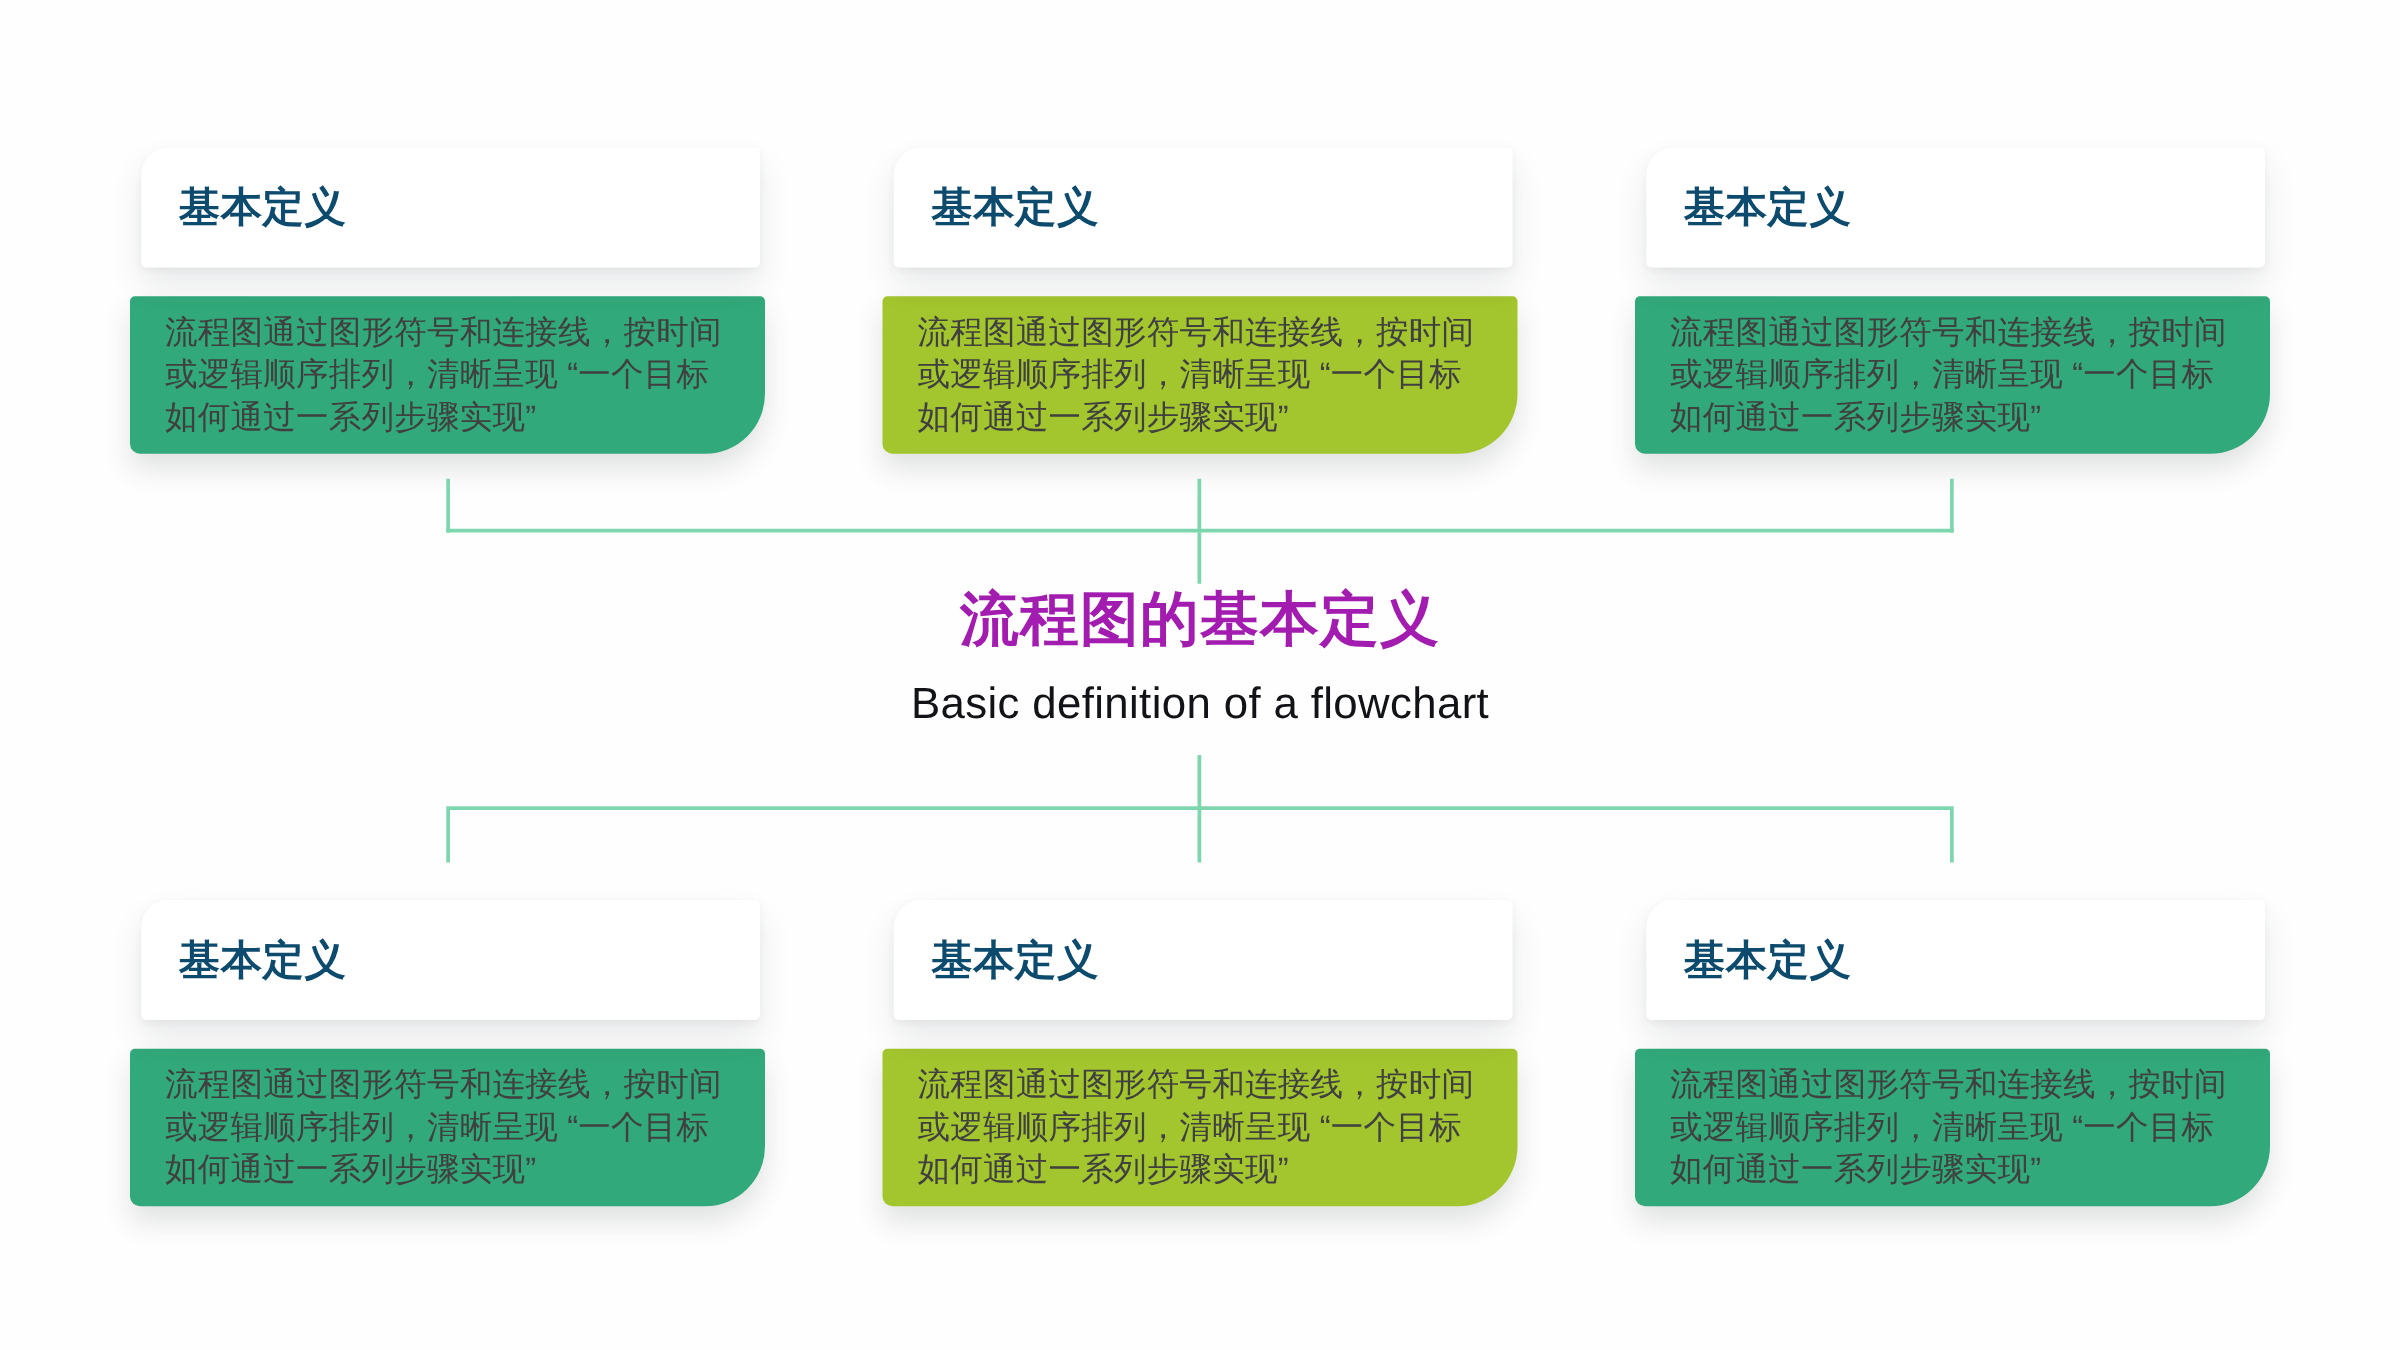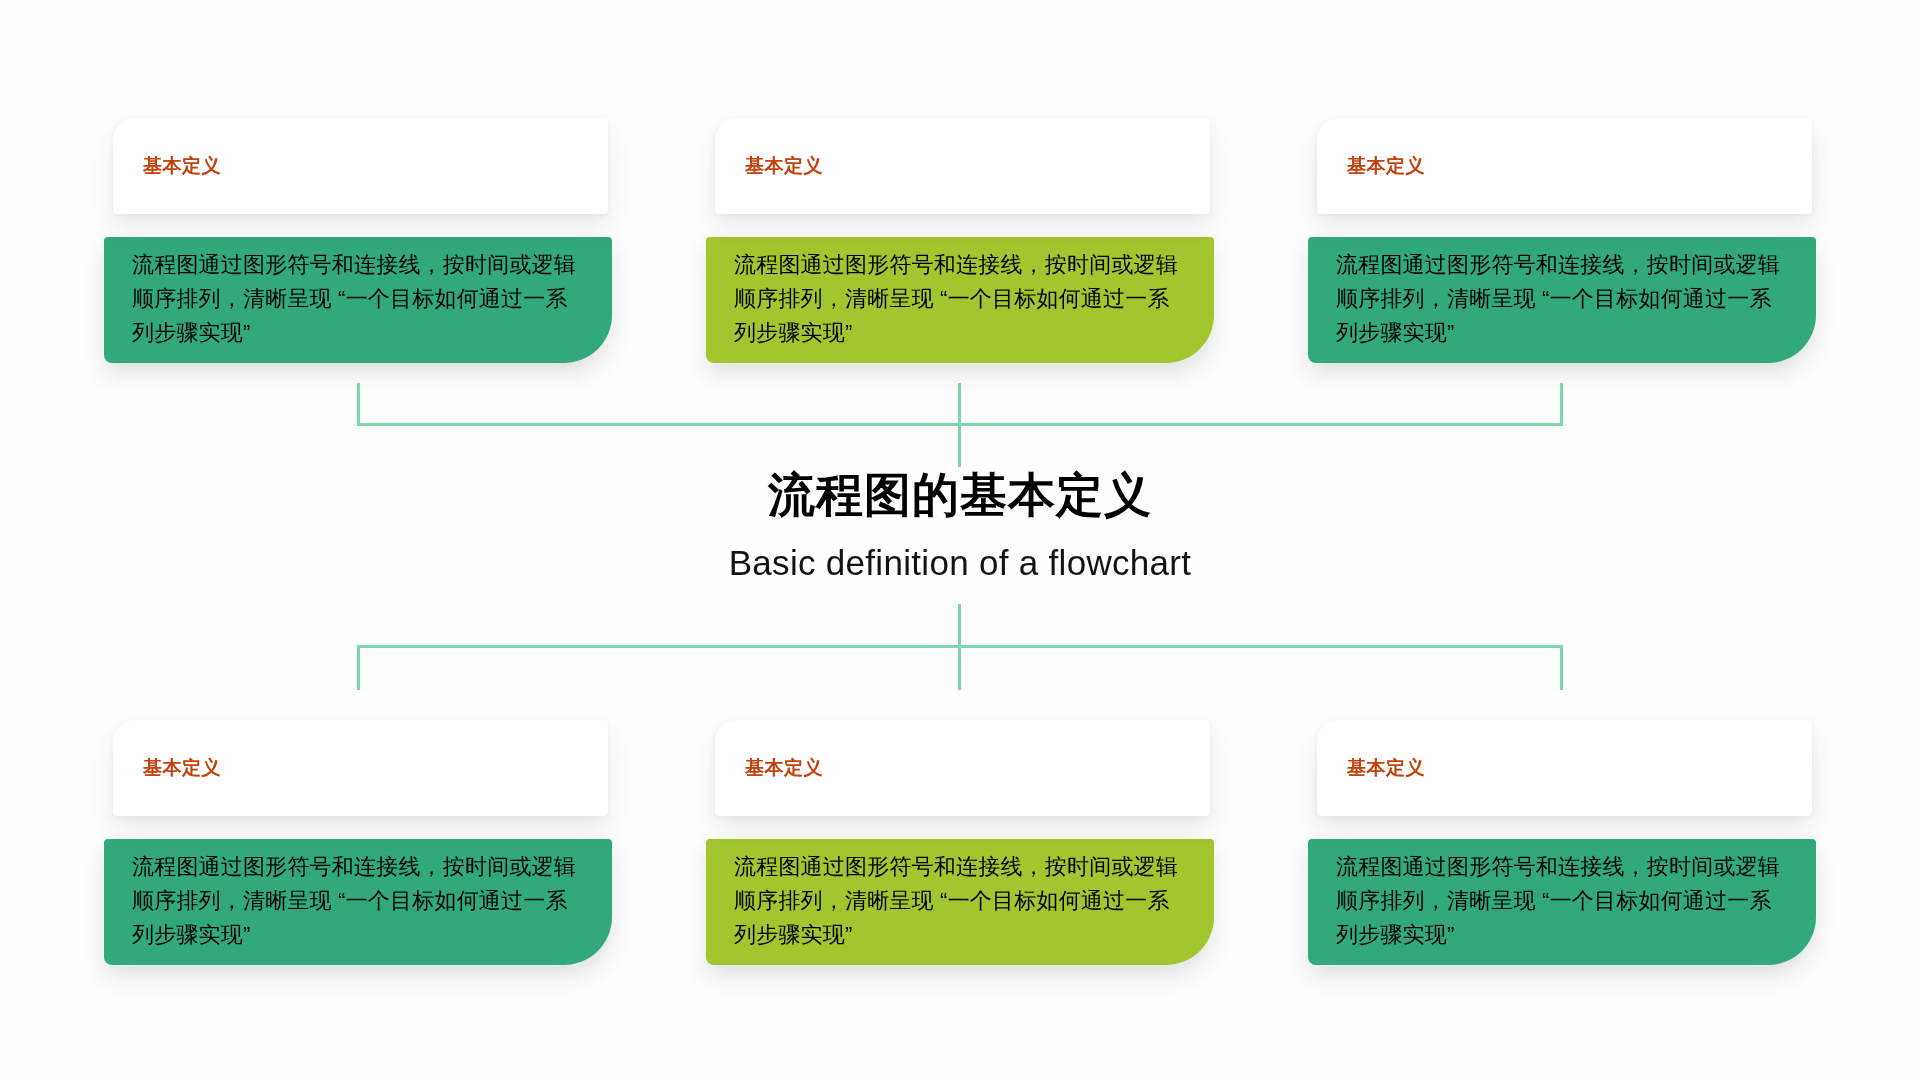--- a/index.html
+++ b/index.html
@@ -17,30 +17,30 @@
     position:relative;
     height:96px;
     margin:0 4px 0 9px;
     background:#ffffff;
     border-radius:22px 4px 4px 4px;
     box-shadow:0 14px 26px rgba(40,50,60,0.10), 0 2px 6px rgba(40,50,60,0.05);
     display:flex;align-items:center;
     padding-left:30px;box-sizing:border-box;
   }
   .card-header .hdr-text{
-    font-size:19px;font-weight:700;color:#c2410c;letter-spacing:0.5px;
+    font-size:33px;font-weight:700;color:#0c4a6e;letter-spacing:0.5px;
   }
   .card-body{
     margin-top:23px;
     height:126px;
     border-radius:4px 4px 48px 8px;
     box-shadow:0 12px 22px rgba(40,60,50,0.14);
     padding:11px 26px 0 28px;box-sizing:border-box;
-    color:#000000;
-    font-size:22px;line-height:34px;
+    color:#404040;
+    font-size:26px;line-height:34px;
     letter-spacing:0.2px;
   }
   .card-body.green{background:var(--green,#32a97a);}
   .card-body.yellow{background:var(--yellow,#a3c52d);}
 
   
   #card-0{left:104px;top:118px;}
   #card-1{left:706px;top:118px;}
   #card-2{left:1308px;top:118px;}
   #card-3{left:104px;top:720px;}
@@ -61,21 +61,21 @@
   #b-stub    {left:958px; top:604px;height:43px;}
   #b-h       {left:357px; top:645px;width:1206px;}
   #b-v-left  {left:357px; top:648px;height:42px;}
   #b-v-mid   {left:958px; top:648px;height:42px;}
   #b-v-right {left:1560px;top:648px;height:42px;}
 
   
   .center-title{
     position:absolute;left:0;top:464px;width:1920px;
     text-align:center;
-    font-size:47px;font-weight:800;color:#000000;
+    font-size:47px;font-weight:800;color:#a21caf;
     letter-spacing:1px;
   }
   .center-subtitle{
     position:absolute;left:0;top:543px;width:1920px;
     text-align:center;
     font-size:35px;font-weight:400;color:#121316;
     letter-spacing:0.3px;
   }
 </style>
 </head>

